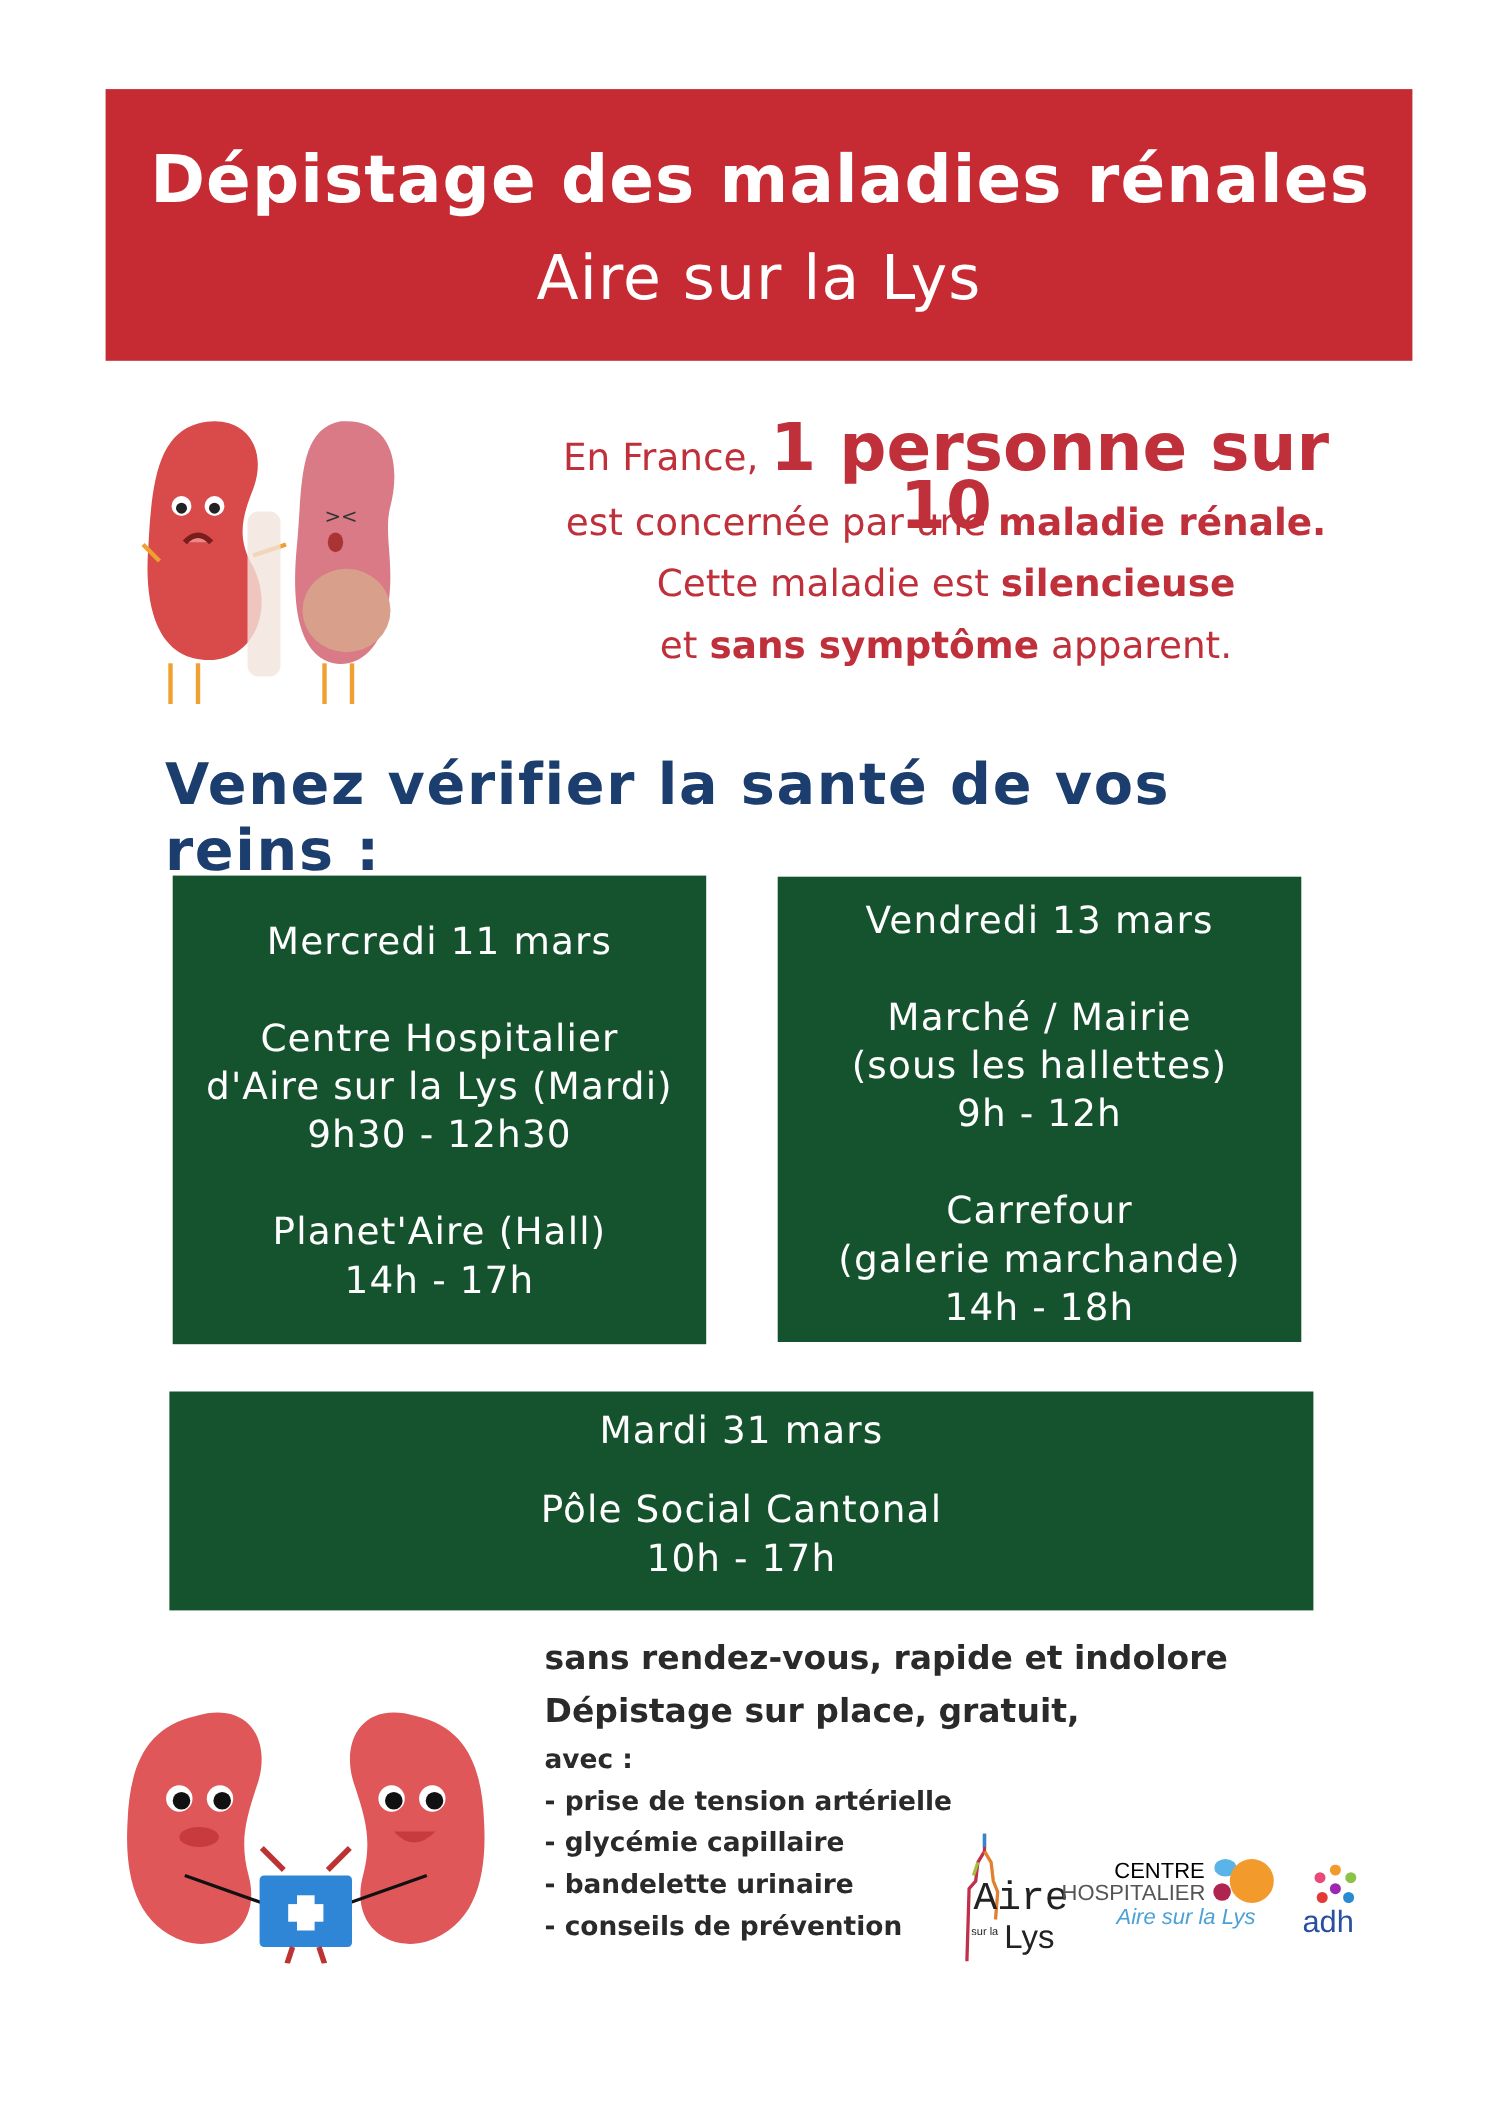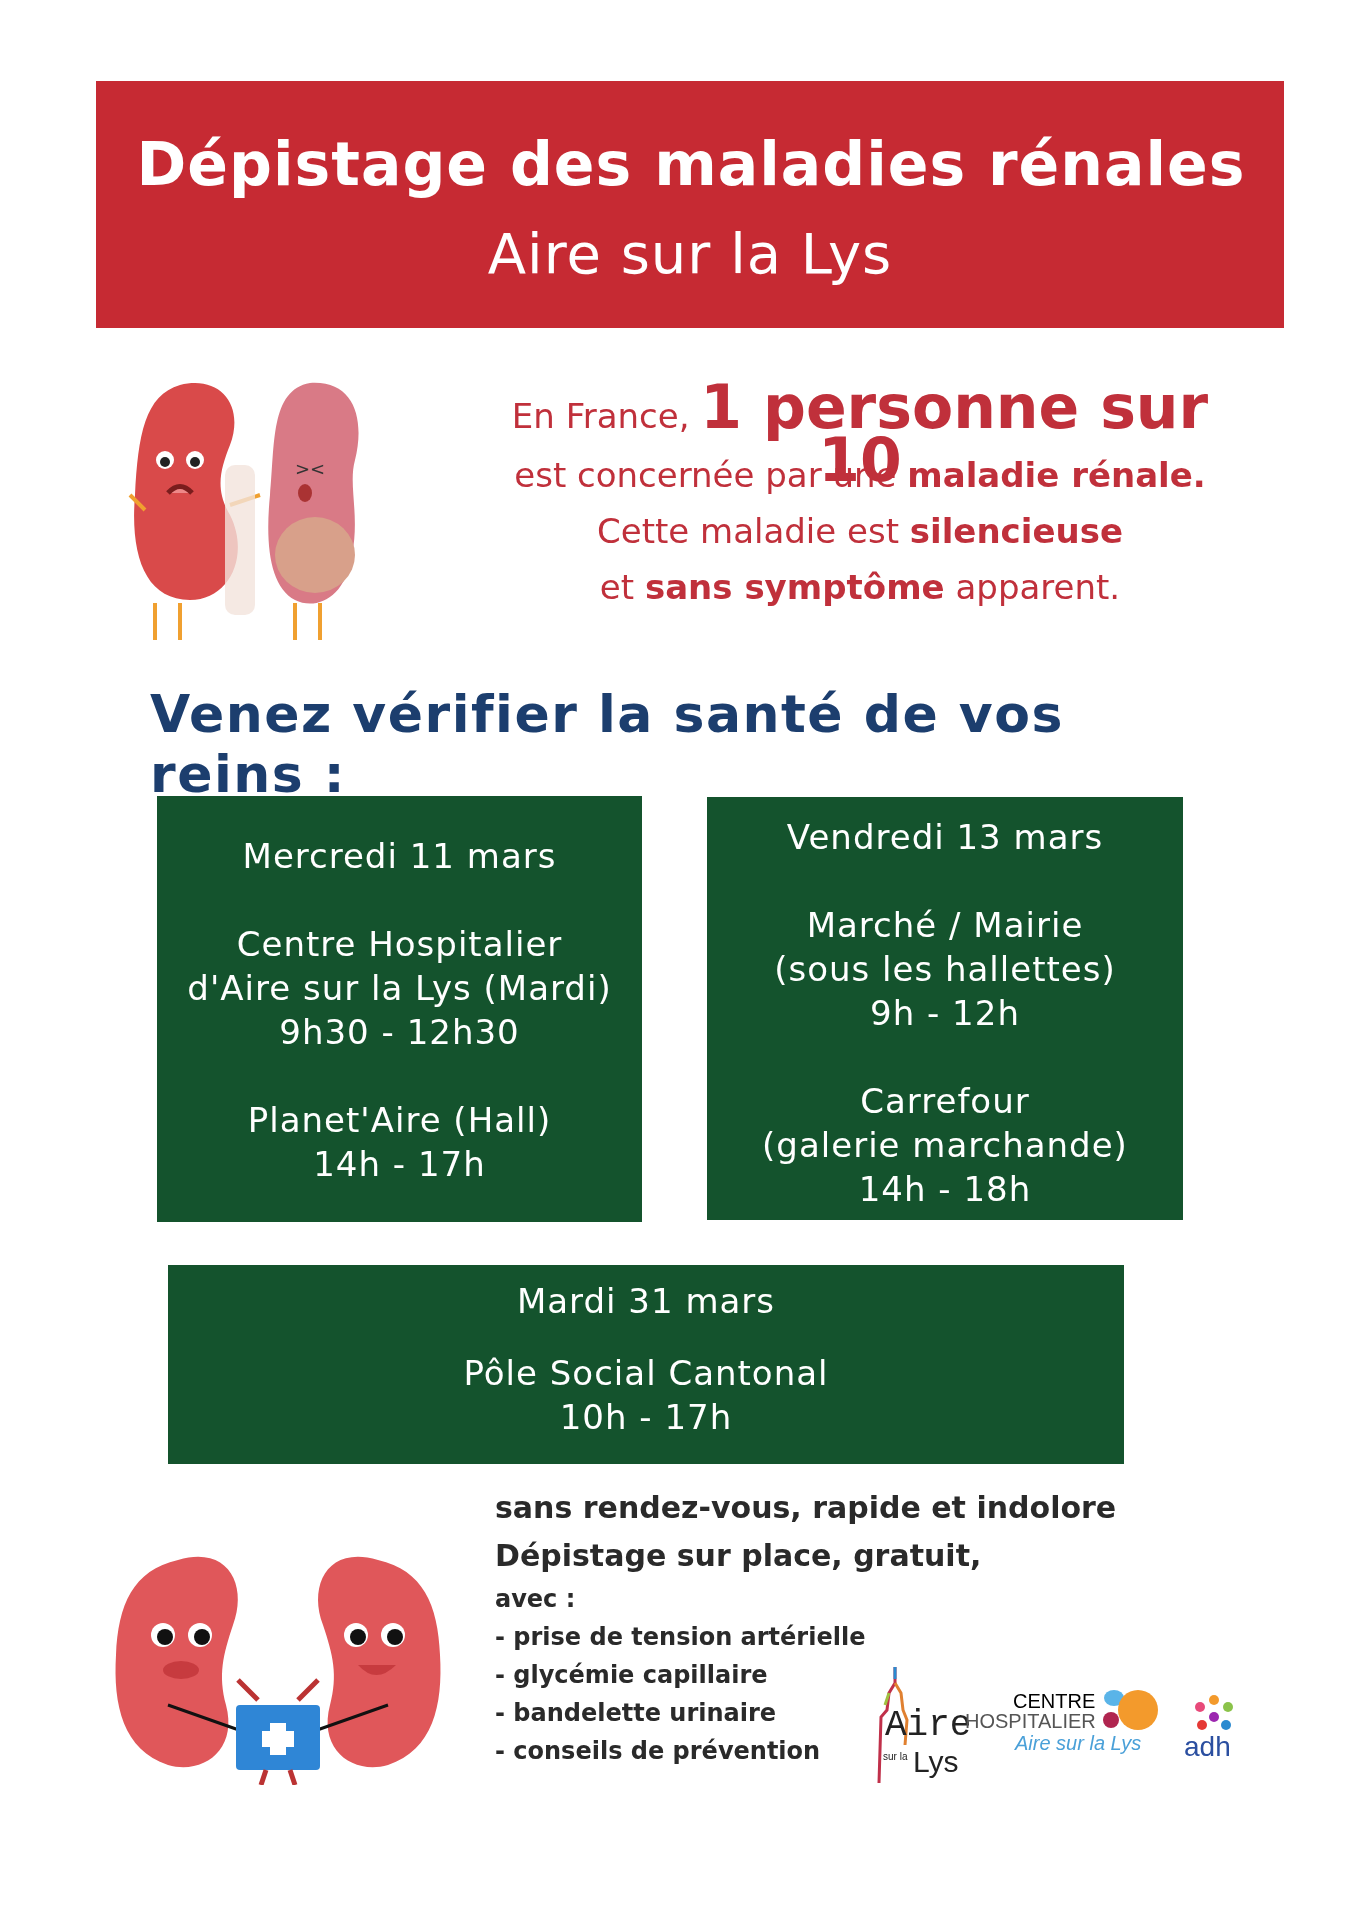--- a/index.html
+++ b/index.html
@@ -24,21 +24,21 @@
   .heading { left:150px; top:684px; width:1060px; text-align:left; color:#1c3e6e;
              font-size:52px; font-weight:bold; letter-spacing:1.5px; }
 
   
   .box { background:#14532d; color:#ffffff; text-align:center; font-size:34px; letter-spacing:1px; }
   .box .date { font-size:34px; }
   .box p { margin:0; line-height:44px; }
   .box .gap { height:44px; }
   .box-left { left:157px; top:796px; width:485px; height:426px; }
   .box-right { left:707px; top:797px; width:476px; height:423px; }
-  .box-bottom { left:168px; top:1265px; width:956px; height:199px; }
+  .box-bottom { left:154px; top:1265px; width:1040px; height:199px; }
 
   
   .info { left:495px; top:1484px; color:#2a2a2a; font-weight:bold; }
   .info .t { font-size:30px; line-height:48px; }
   .info .s { font-size:24px; line-height:38px; }
 
   
   .logo-aire { left:875px; top:1665px; width:90px; height:120px; }
   .logo-ch { left:965px; top:1690px; width:200px; height:80px; }
   .logo-adh { left:1180px; top:1695px; width:70px; height:75px; }

